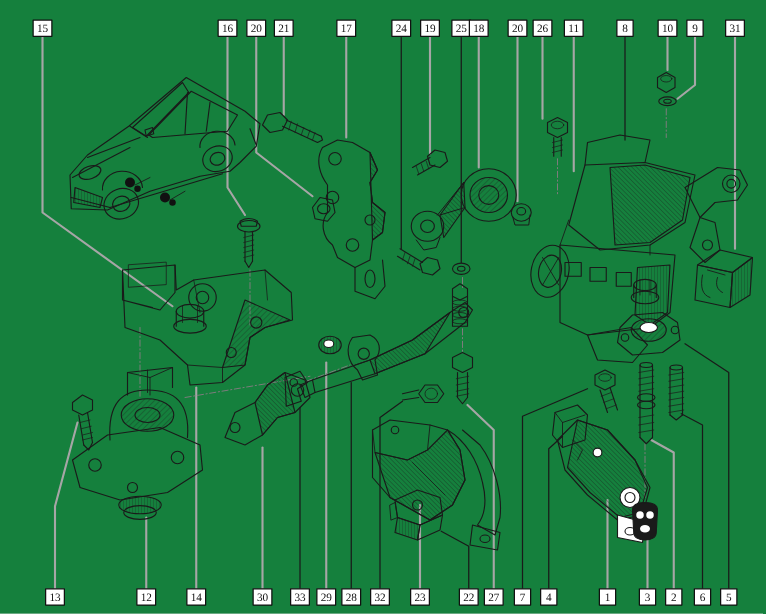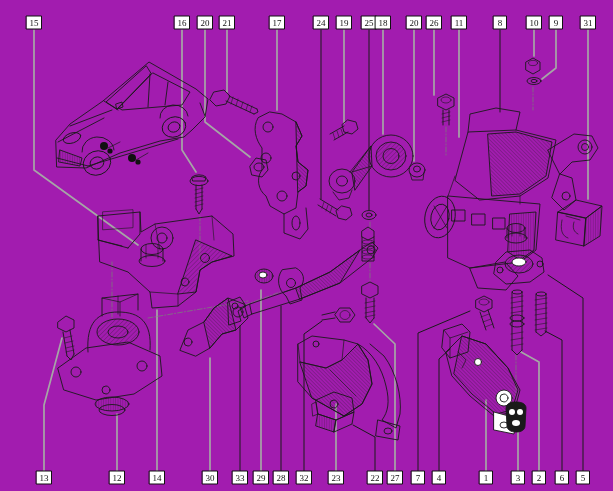--- a/index.html
+++ b/index.html
@@ -1,16 +1,16 @@
 <!DOCTYPE html>
 <html><head>
 <meta charset="utf-8">
 <style>
   html,body{margin:0;padding:0;background:#e8e8e8;}
-  .stage{width:613px;height:491px;background:#a21caf;position:relative;overflow:hidden;
+  .stage{width:613px;height:491px;background:#15803d;position:relative;overflow:hidden;
          font-family:"Liberation Serif","DejaVu Serif",serif;}
   svg{display:block;}
   .callout-num{font-family:"Liberation Serif","DejaVu Serif",serif;font-size:9px;fill:#111;}
 </style>
 </head>
 <body>
 
 <div class="stage">
 <svg width="613" height="491" viewBox="0 0 613 491" stroke="#1a1a1a" stroke-width="0.9" fill="none" stroke-linejoin="round" stroke-linecap="round">
 

